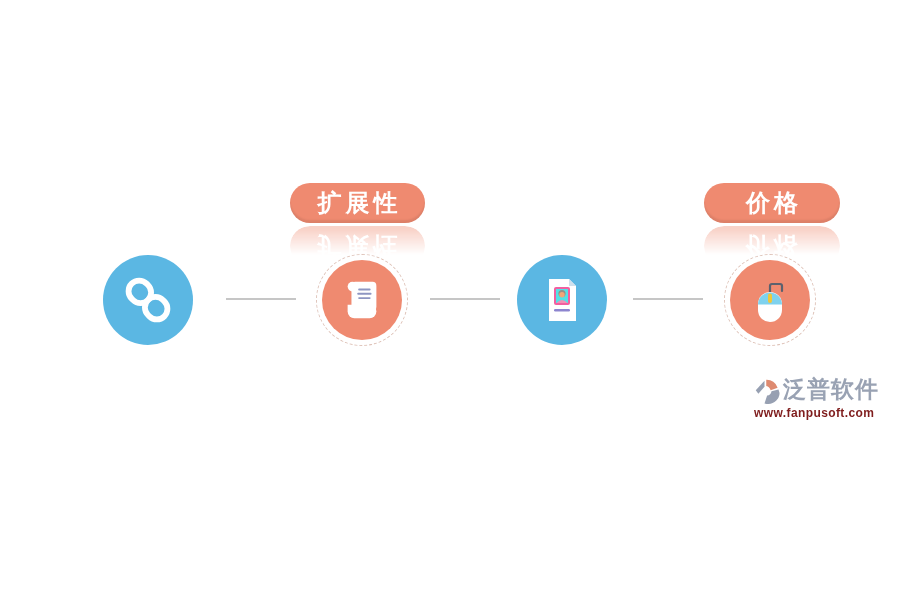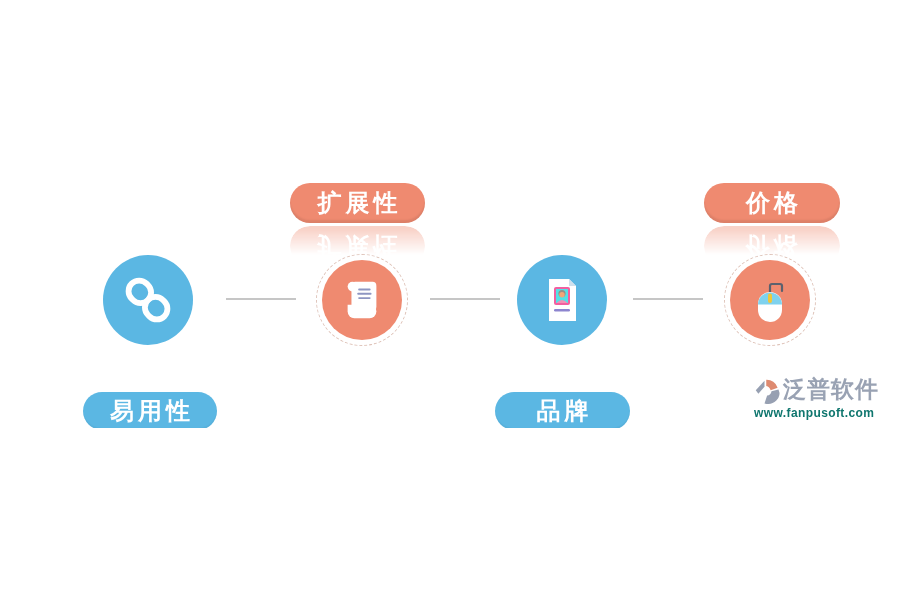--- a/index.html
+++ b/index.html
@@ -50,21 +50,21 @@
   .node-3{left:517px;top:255px;}
   .node-4{left:730px;top:260px;}
   .ring{position:absolute;width:92px;height:92px;border:1px dashed #dfc4ba;border-radius:50%;box-sizing:border-box;}
   .ring-2{left:316px;top:254px;}
   .ring-4{left:724px;top:254px;}
 
   
   .logo{position:absolute;right:14px;bottom:8px;width:132px;}
   .logo-row{display:flex;align-items:flex-start;gap:1px;margin-top:8px;}
   .logo-name{font-size:23px;font-weight:bold;color:#99a2b3;letter-spacing:1px;line-height:1.05;white-space:nowrap;}
-  .logo-url{font-size:12px;font-weight:bold;color:#0f766e;letter-spacing:.4px;margin-top:-1px;}
+  .logo-url{font-size:12px;font-weight:bold;color:#7f1d1d;letter-spacing:.4px;margin-top:-1px;}
 </style>
 </head>
 <body>
 
 <div id="canvas">
 
   <div class="pill pill-orange pill-expand">扩展性</div>
   <div class="reflection refl-expand" aria-hidden="true">扩展性</div>
 
   <div class="pill pill-orange pill-price">价格</div>
@@ -113,22 +113,20 @@
   <div class="ring ring-4"></div>
   <div class="node node-orange node-4">
     <svg width="40" height="46" viewBox="0 0 40 46">
       <path d="M20 16 V9 q0 -2 2 -2 h8 q2 0 2 2 v5" fill="none" stroke="#5b616e" stroke-width="2.2" stroke-linecap="round" stroke-linejoin="round"></path>
       <rect x="8" y="15" width="24" height="30" rx="12" fill="#ffffff"></rect>
       <path d="M8 27.5 a12 12 0 0 1 24 0 z" fill="#7fd2ee"></path>
       <rect x="18" y="16.5" width="4" height="9.5" rx="2" fill="#f2c838"></rect>
     </svg>
   </div>
 
-  <div class="pill pill-blue pill-ease">易用性</div>
-  <div class="pill pill-blue pill-brand">品牌</div>
 
   <div class="logo">
     <div class="logo-row">
       <svg width="28" height="30" viewBox="0 0 32 34">
         <path d="M2 15 L12 4 L12 11 L5 19 z" fill="#97a0b2"></path>
         <path d="M14 3 a13 13 0 0 1 13 9 l-8 3 a7 7 0 0 0 -5 -5 z" fill="#de8a70"></path>
         <path d="M28 14 a13 12 0 0 1 -16 16 l3 -9 a6 6 0 0 0 5 -5 z" fill="#97a0b2"></path>
       </svg>
       <span class="logo-name">泛普软件</span>
     </div>

